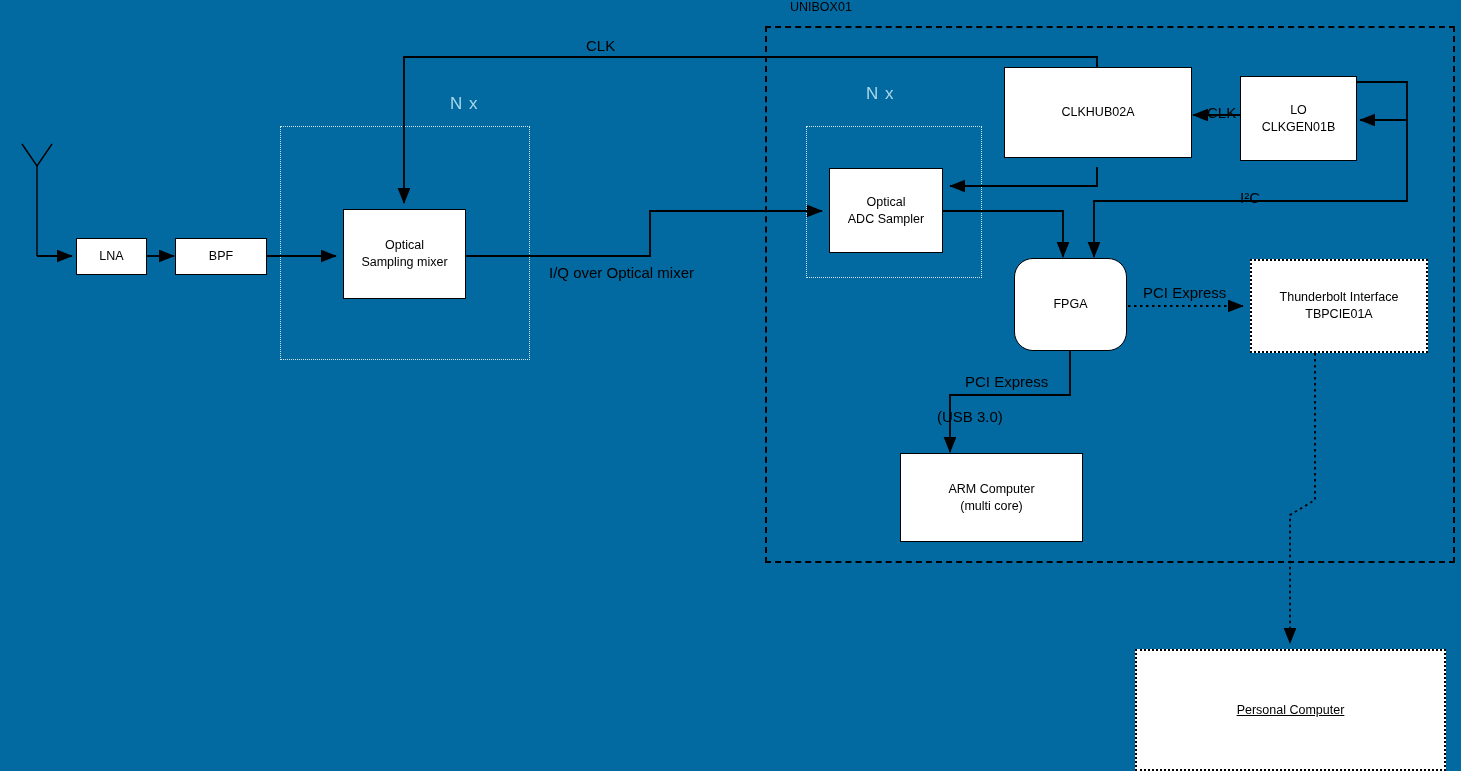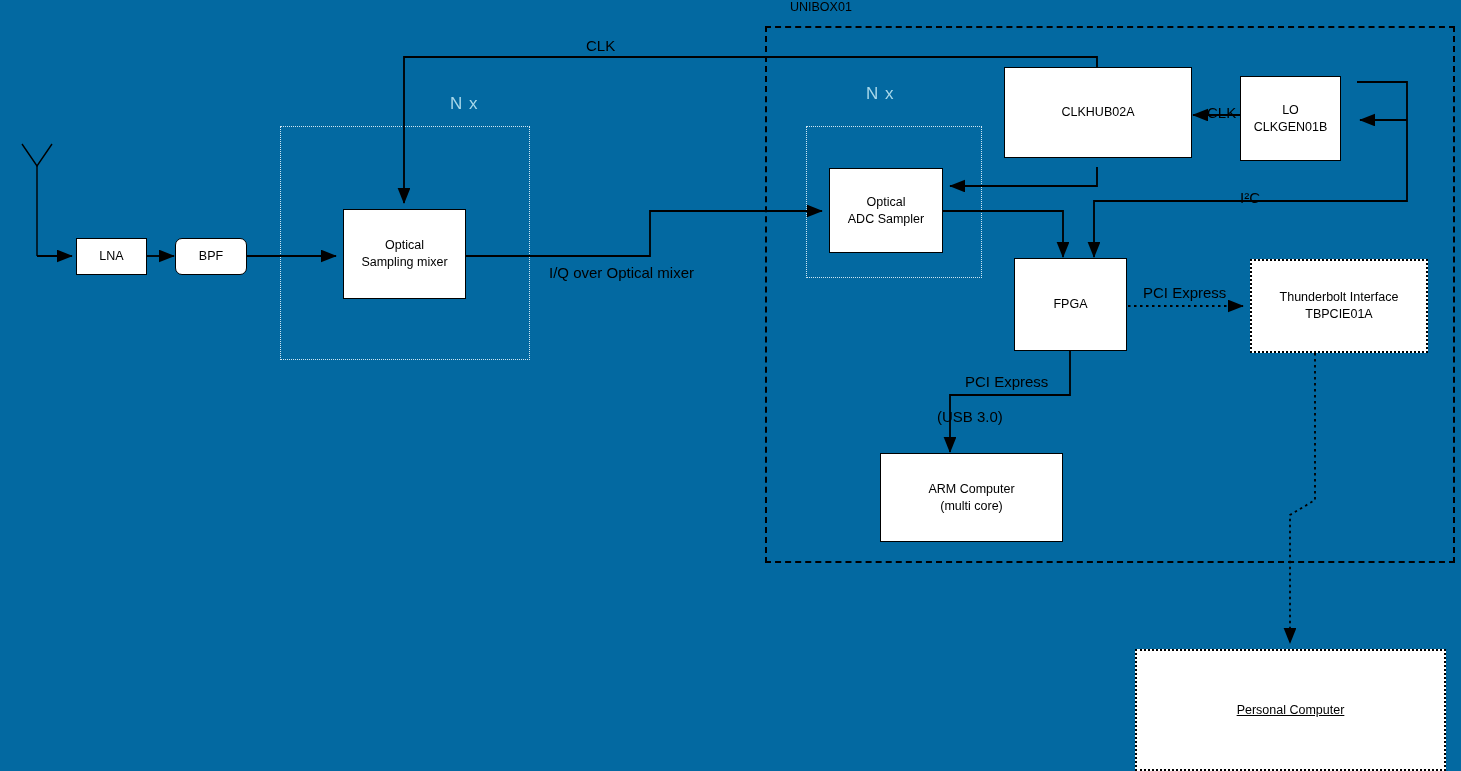--- a/index.html
+++ b/index.html
@@ -131,39 +131,39 @@
     <g stroke="#000000" stroke-width="1.8" fill="none" stroke-dasharray="2.5 3.5">
 
       <path d="M1128,306 L1243,306" marker-end="url(#arrowdot)"></path>
 
       <path d="M1315,353 L1315,500 L1290,515 L1290,643" marker-end="url(#arrowdot)"></path>
     </g>
   </svg>
 
   <div class="box" style="left:76px; top:238px; width:71px; height:37px;text-align:center;">LNA</div>
 
-  <div class="box" style="left:175px; top:238px; width:72px; height:37px;border-radius:7px;">BPF</div>
+  <div class="box" style="left:175px; top:238px; width:92px; height:37px;">BPF</div>
 
   <div class="box" style="left:343px; top:209px; width:123px; height:90px;">Optical
 Sampling mixer</div>
 
   <div class="box" style="left:829px; top:168px; width:114px; height:85px;">Optical
 ADC Sampler</div>
 
   <div class="box" style="left:1004px; top:67px; width:188px; height:91px;">CLKHUB02A</div>
 
-  <div class="box" style="left:1240px; top:76px; width:101px; height:85px;">LO
+  <div class="box" style="left:1240px; top:76px; width:117px; height:85px;">LO
 CLKGEN01B</div>
 
-  <div class="box" style="left:1014px; top:258px; width:113px; height:93px;">FPGA</div>
+  <div class="box" style="left:1014px; top:258px; width:113px; height:93px;border-radius:19px;">FPGA</div>
 
   <div class="box dotted" style="left:1250px; top:259px; width:178px; height:94px;">Thunderbolt Interface
 TBPCIE01A</div>
 
-  <div class="box" style="left:880px; top:453px; width:183px; height:89px;">ARM Computer
+  <div class="box" style="left:900px; top:453px; width:183px; height:89px;">ARM Computer
 (multi core)</div>
 
   <div class="box dotted" style="left:1135px; top:649px; width:311px; height:122px;text-decoration:underline;">Personal Computer</div>
 
   <div class="label" style="left:586px; top:37px;">CLK</div>
 
   <div class="label" style="left:1207px; top:104px;">CLK</div>
 
   <div class="label" style="left:1240px; top:189px;">I²C</div>
 

